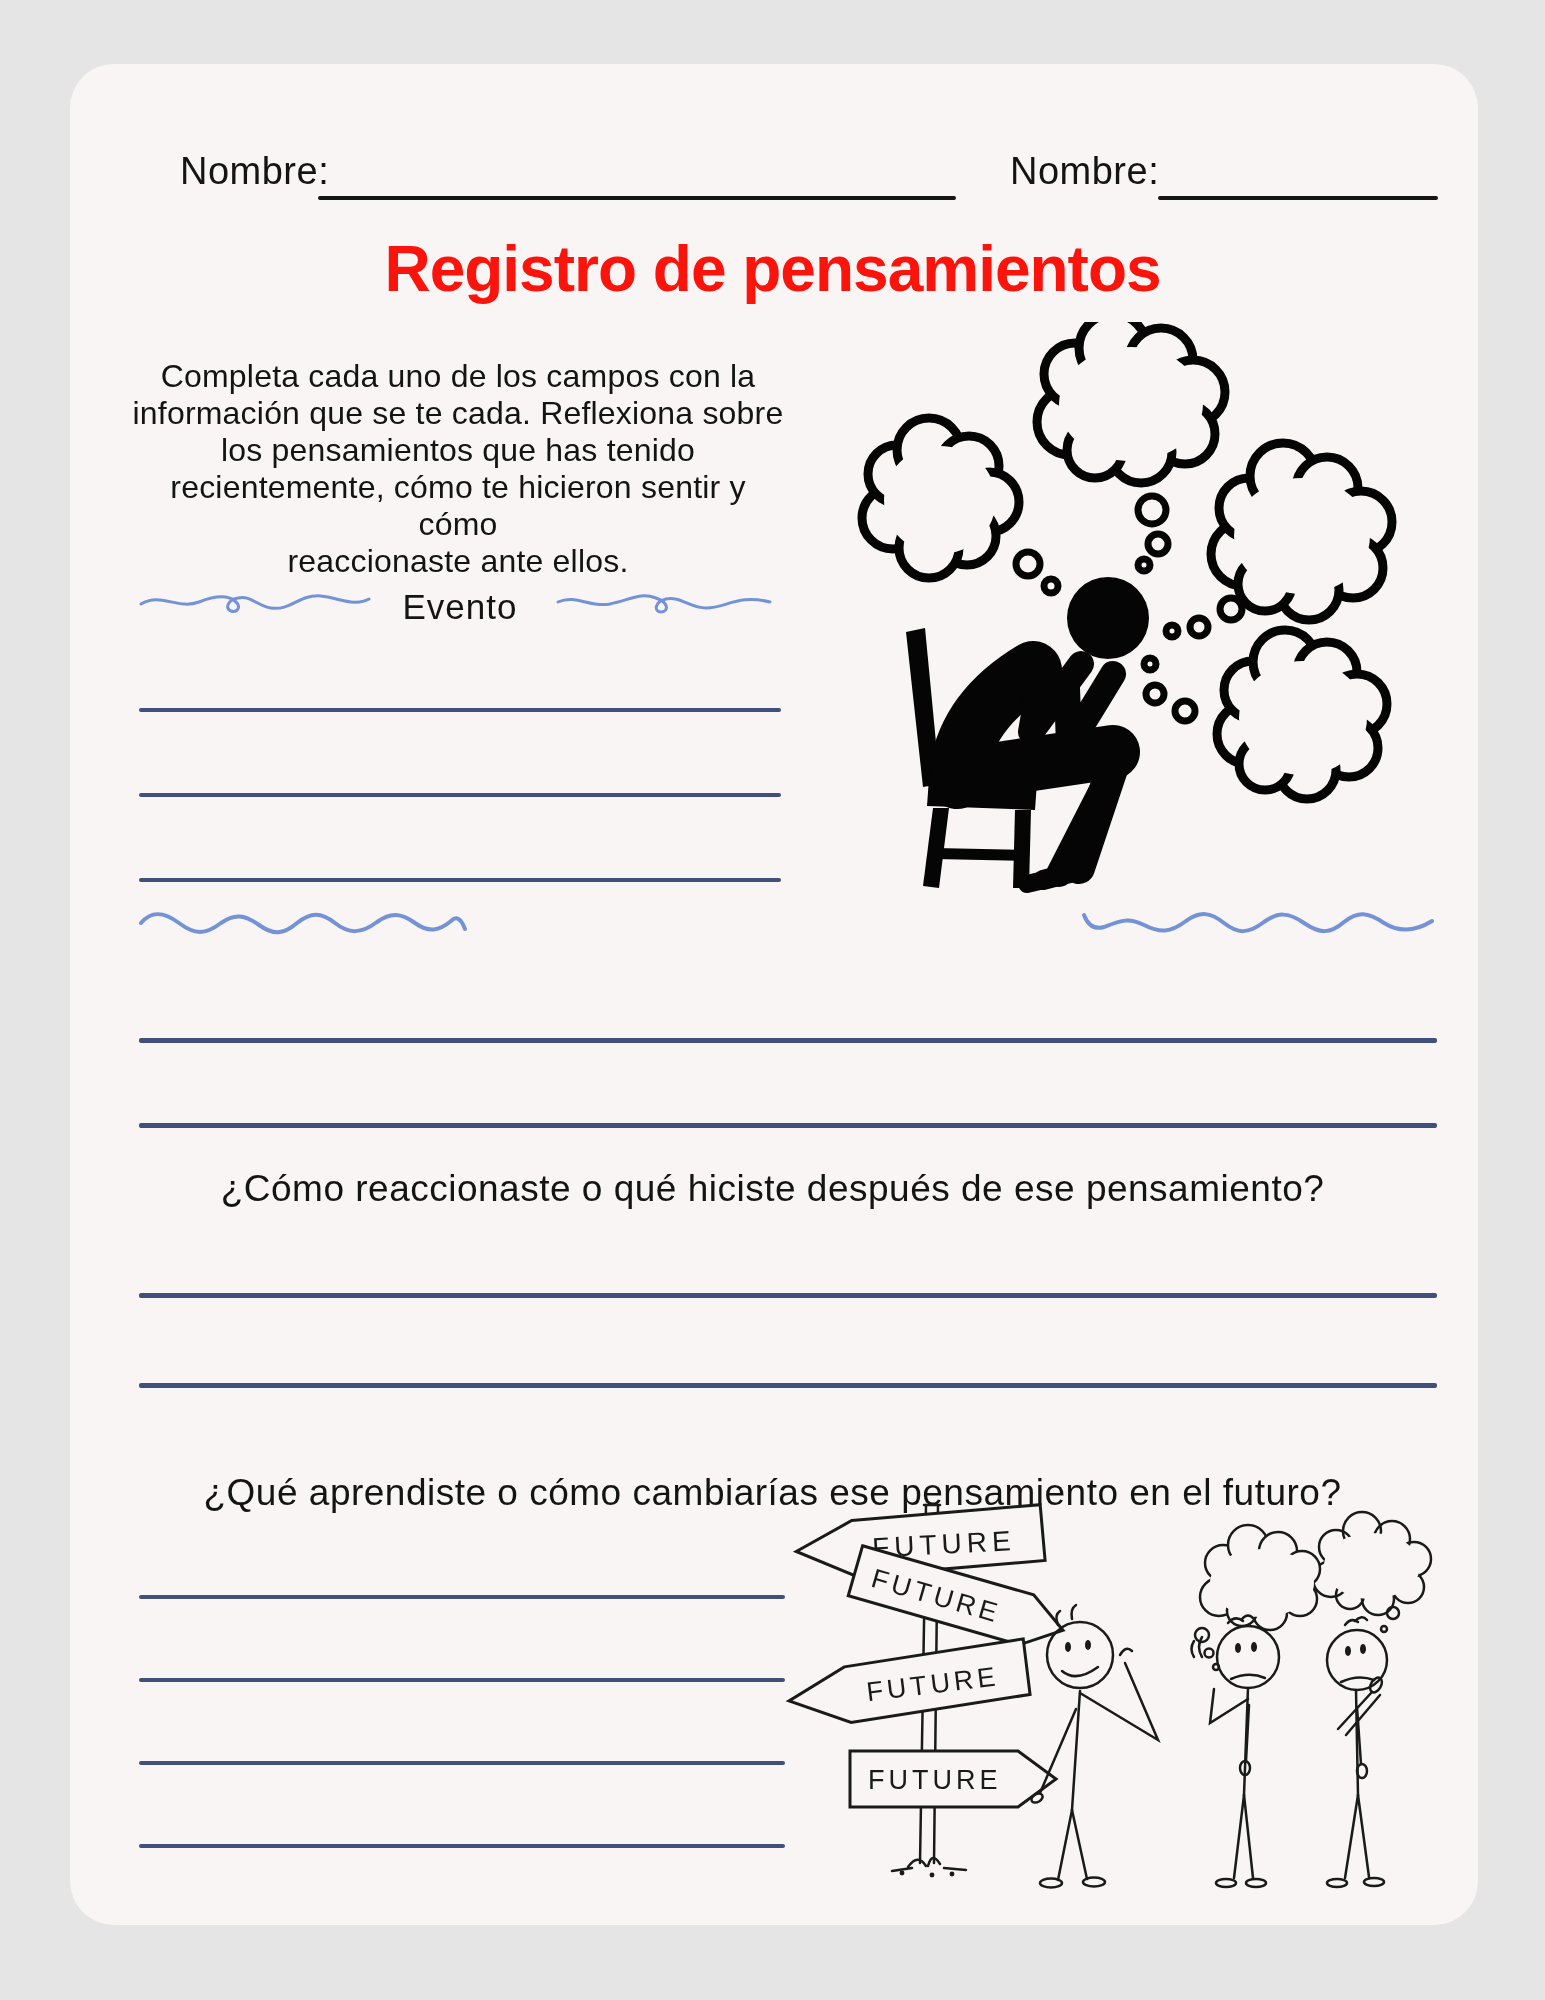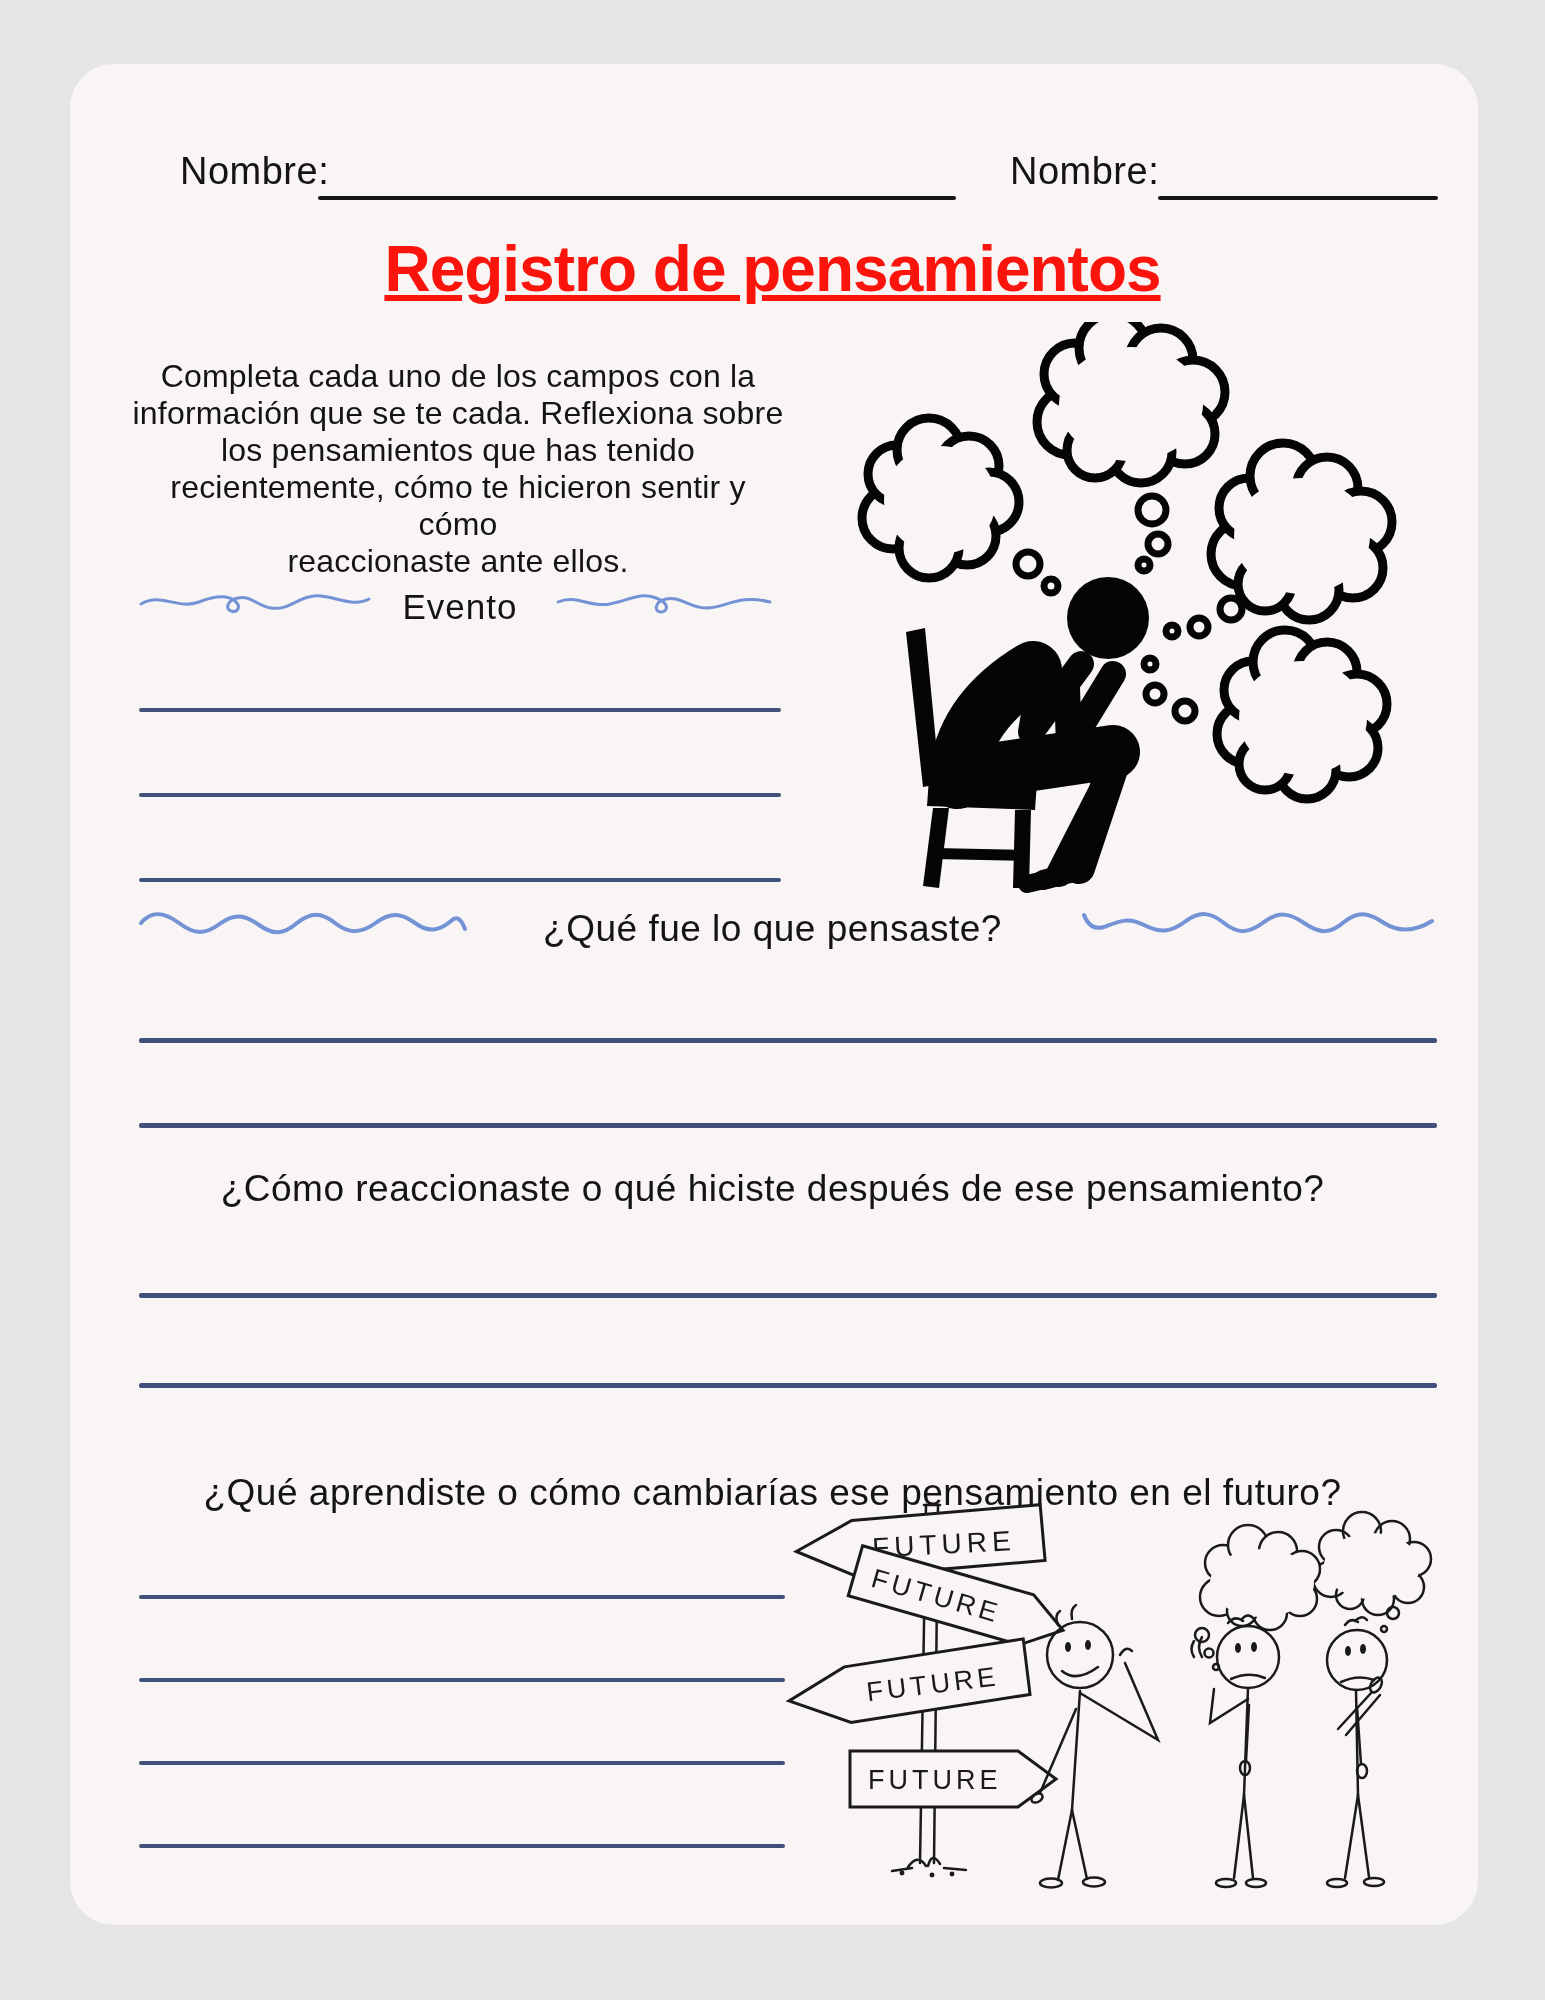--- a/index.html
+++ b/index.html
@@ -25,21 +25,21 @@
 
 <div class="canvas">
 
   <div class="page"></div>
 
   <div class="abs label" style="left:180px;top:150px;">Nombre:</div>
   <div class="blackline" style="left:318px;top:196px;width:638px;"></div>
   <div class="abs label" style="left:1010px;top:150px;">Nombre:</div>
   <div class="blackline" style="left:1158px;top:196px;width:280px;"></div>
 
-  <div class="title" style="top:232px;color:#fa140c;text-decoration:underline;">Registro de pensamientos</div>
+  <div class="title" style="top:232px;color:#fa140c;">Registro de pensamientos</div>
 
   <div class="intro" style="left:130px;top:358px;width:656px;">
     <div>Completa cada uno de los campos con la</div>
     <div>información que se te cada. Reflexiona sobre</div>
     <div>los pensamientos que has tenido</div>
     <div>recientemente, cómo te hicieron sentir y cómo</div>
     <div>reaccionaste ante ellos.</div>
   </div>
 
   <svg class="abs" style="left:139px;top:586px;" width="232" height="32" viewBox="0 0 232 32">
@@ -145,21 +145,20 @@
       <path d="M262,458 L214,552" stroke-width="26"></path>
       <path d="M216,554 L182,562" stroke-width="18"></path>
     </g>
     <circle cx="263" cy="296" r="41" fill="#050505"></circle>
   </svg>
 
   <svg class="abs" style="left:139px;top:907px;" width="332" height="40" viewBox="0 0 332 40">
     <path d="M2,16 C12,4 24,4 40,16 C56,28 66,28 82,16 C96,6 106,8 120,18 C134,28 144,28 158,16
              C172,5 182,5 196,16 C210,27 222,27 238,15 C252,5 262,6 276,16 C290,26 300,24 312,14 Q320,6 326,22" fill="none" stroke="#7492d6" stroke-width="4" stroke-linecap="round"></path>
   </svg>
-  <div class="h-q" style="top:908px;">¿Qué fue lo que pensaste?</div>
   <svg class="abs" style="left:1080px;top:907px;" width="357" height="40" viewBox="0 0 357 40">
     <path d="M4,8 Q10,24 24,20 C40,14 48,10 64,18 C80,26 90,26 106,14 C120,4 130,5 144,16 C158,27 168,27 184,15
              C198,5 208,5 224,16 C240,27 250,27 264,15 C278,4 288,5 304,16 C320,26 336,24 352,14" fill="none" stroke="#7492d6" stroke-width="4" stroke-linecap="round"></path>
   </svg>
 
   <div class="navline" style="left:139px;top:1038px;width:1298px;height:5px;"></div>
   <div class="navline" style="left:139px;top:1123px;width:1298px;height:5px;"></div>
 
   <div class="h-q" style="top:1168px;">¿Cómo reaccionaste o qué hiciste después de ese pensamiento?</div>
   <div class="navline" style="left:139px;top:1293px;width:1298px;height:5px;"></div>

